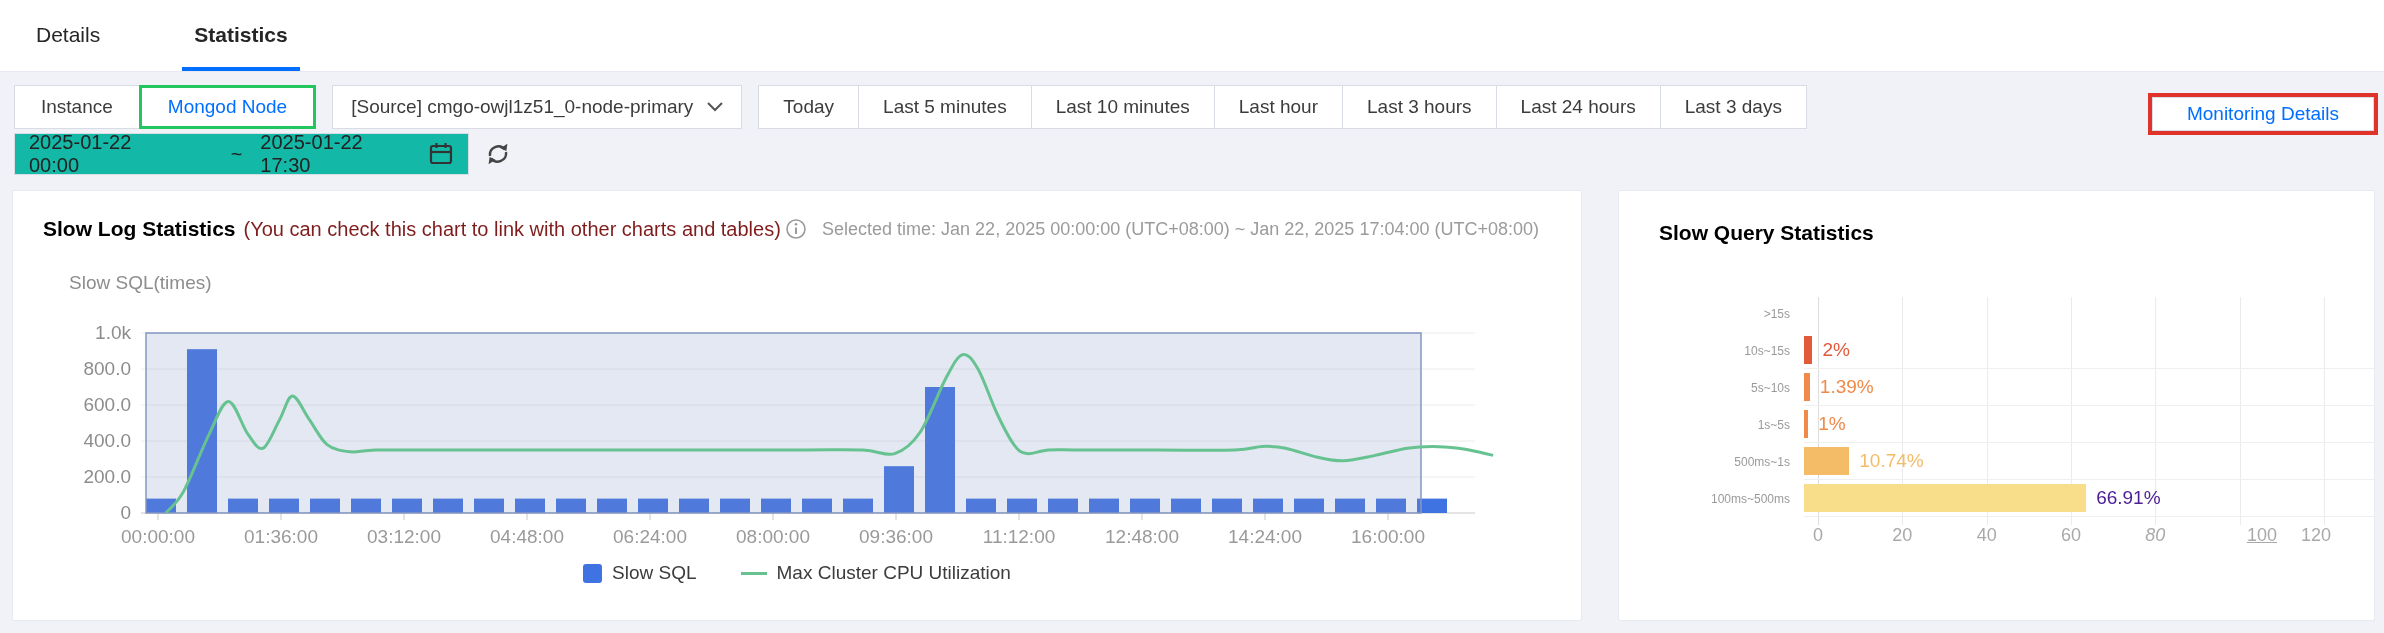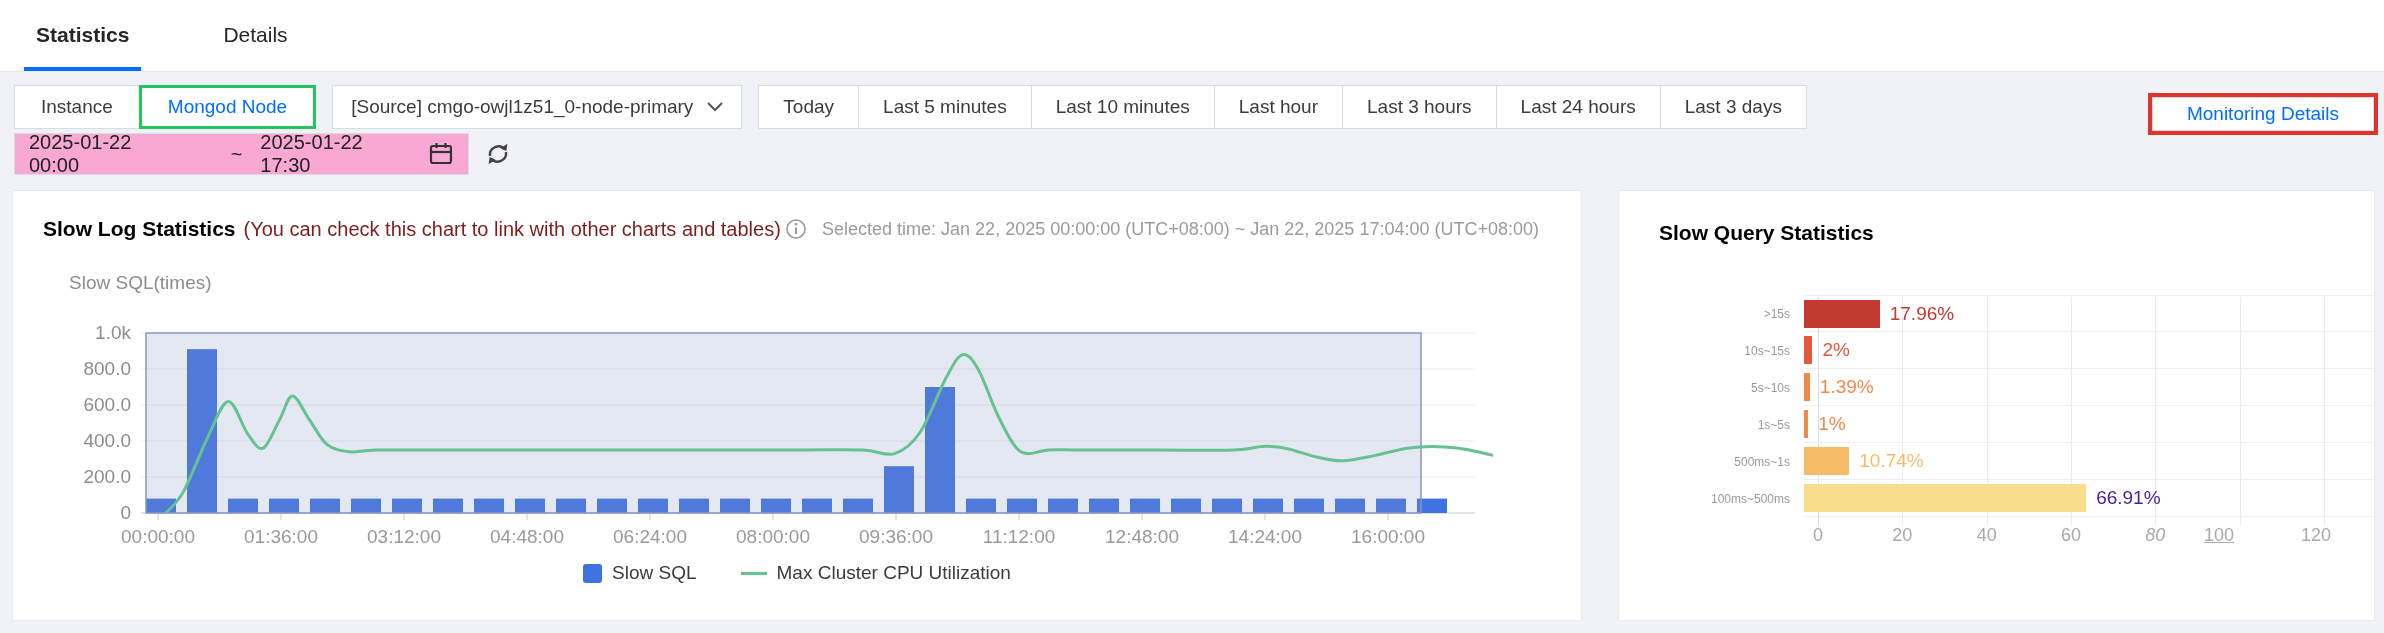--- a/index.html
+++ b/index.html
@@ -16,21 +16,21 @@
   .btn { background:#fff; border:1px solid #d8dce5; color:#3c3c3c; font-size:19px; display:flex; align-items:center; justify-content:center; padding:0 26px; white-space:nowrap; cursor:pointer; }
   .scope-group { display:flex; margin-right:16px; }
   .scope-group .btn + .btn { margin-left:-1px; }
   .btn.selected { border:3px solid #22c55e; color:#006eff; position:relative; z-index:2; }
   .dropdown { background:#fff; border:1px solid #d8dce5; font-size:19px; color:#3c3c3c; display:flex; align-items:center; gap:14px; padding:11px 18px; margin-right:16px; cursor:pointer; }
   .ranges { display:flex; }
   .ranges .btn { margin-left:-1px; padding:0 24px; }
   .ranges .btn:first-child { margin-left:0; }
 
   .row2 { position:absolute; top:133px; left:14px; height:42px; display:flex; align-items:center; }
-  .datebox { background:#f9a8d4; border:1px solid #d8dce5; height:42px; width:455px; display:flex; align-items:center; font-size:20px; color:#222; padding:0 14px; gap:10px; cursor:pointer; }
+  .datebox { background:#14b8a6; border:1px solid #d8dce5; height:42px; width:455px; display:flex; align-items:center; font-size:20px; color:#222; padding:0 14px; gap:10px; cursor:pointer; }
   .datebox .sep { margin:0 8px 0 34px; }
   .datebox .cal { margin-left:auto; }
   .refresh { margin-left:14px; cursor:pointer; display:flex; align-items:center; }
 
   .mon-wrap { position:absolute; top:93px; right:6px; border:4px solid #e0332a; padding:0; background:transparent; }
   .mon-btn { background:#fff; border:1px solid #d8dce5; color:#006eff; font-size:19px; padding:0 34px; height:34px; display:flex; align-items:center; cursor:pointer; }
 
   
   .panel { position:absolute; top:190px; background:#fff; border:1px solid #e8eaf1; border-radius:2px; }
   .panel.left  { left:12px;   width:1570px; height:431px; }
@@ -62,26 +62,26 @@
   .sq-row:first-child .sq-barcell { border-top:1px solid #efefef; }
   .sq-bar { height:28px; }
   .sq-val { font-size:19px; margin-left:10px; white-space:nowrap; }
   .sq-axis { position:relative; height:30px; margin-left:199px; }
   .sq-tick { position:absolute; transform:translateX(-50%); font-size:18px; color:#a9a9a9; top:8px; }
 </style>
 </head>
 <body>
 
 <div class="tabbar">
+  <div class="tab">
+    <span>Details</span>
+  </div>
   <div class="tab active">
     <span>Statistics</span>
     <i class="underline"></i>
-  </div>
-  <div class="tab">
-    <span>Details</span>
   </div>
 </div>
 
 <div class="row1">
   <div class="scope-group">
     <div class="btn">Instance</div>
     <div class="btn selected">Mongod Node</div>
   </div>
   <div class="dropdown">
     <span>[Source] cmgo-owjl1z51_0-node-primary</span>
@@ -228,24 +228,20 @@
         <div class="sq-vline" style="left: 84.3333px;"></div>
         <div class="sq-vline" style="left: 168.667px;"></div>
         <div class="sq-vline" style="left: 253px;"></div>
         <div class="sq-vline" style="left: 337.333px;"></div>
         <div class="sq-vline" style="left: 421.667px;"></div>
         <div class="sq-vline" style="left: 506px;"></div>
       </div>
     <div class="sq-rows" id="sq-rows">
         <div class="sq-row">
           <div class="sq-label">&gt;15s</div>
-          <div class="sq-barcell">
-            <div class="sq-bar" style="width: 75.7313px; background: rgb(194, 58, 48);"></div>
-            <span class="sq-val" style="color: rgb(194, 58, 48);">17.96%</span>
-          </div>
         </div>
         <div class="sq-row">
           <div class="sq-label">10s~15s</div>
           <div class="sq-barcell">
             <div class="sq-bar" style="width: 8.43333px; background: rgb(226, 90, 60);"></div>
             <span class="sq-val" style="color: rgb(226, 90, 60);">2%</span>
           </div>
         </div>
         <div class="sq-row">
           <div class="sq-label">5s~10s</div>
@@ -275,17 +271,17 @@
             <span class="sq-val" style="color: #4c1d95;">66.91%</span>
           </div>
         </div>
       </div>
     <div class="sq-axis" id="sq-axis">
         <span class="sq-tick" style="left: 0px;">0</span>
         <span class="sq-tick" style="left: 84.3333px;">20</span>
         <span class="sq-tick" style="left: 168.667px;">40</span>
         <span class="sq-tick" style="left: 253px;">60</span>
         <span class="sq-tick" style="left: 337.333px; font-style: italic;">80</span>
-        <span class="sq-tick" style="left: 401px; text-decoration: underline;">100</span>
+        <span class="sq-tick" style="left: 444px; text-decoration: underline;">100</span>
         <span class="sq-tick" style="left: 498px;">120</span>
       </div>
   </div>
 </div>
 
 </body></html>

